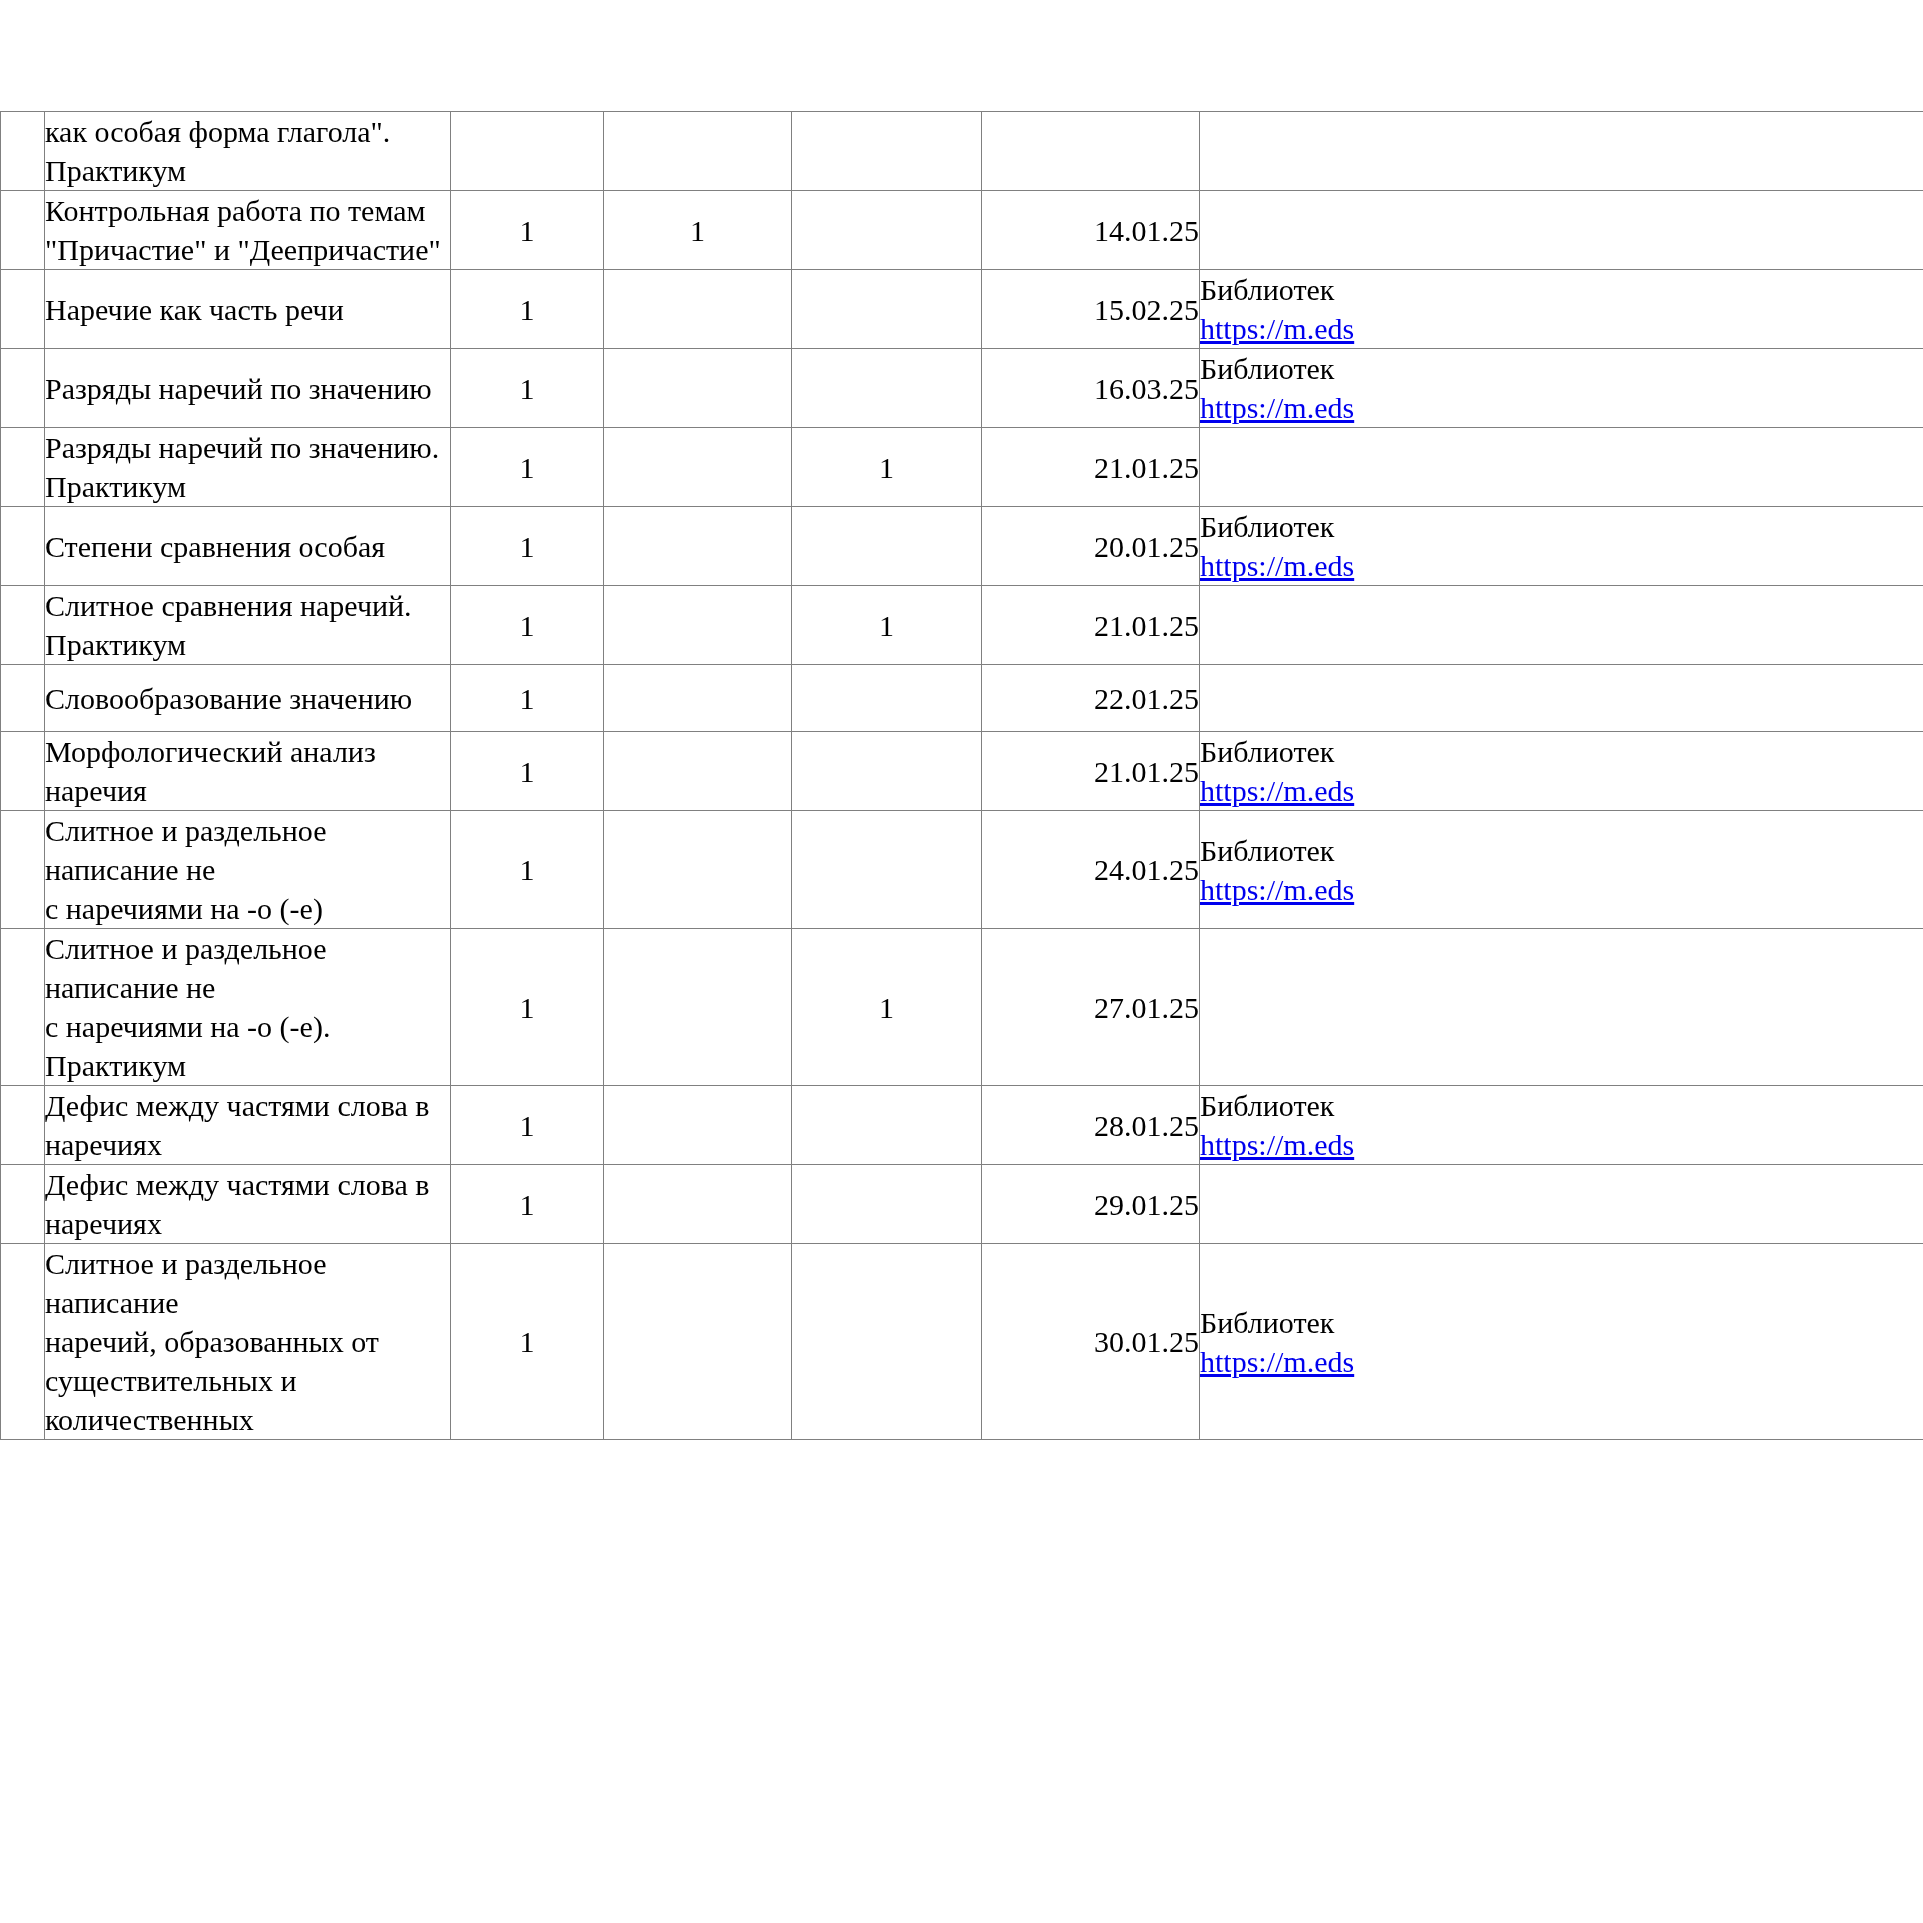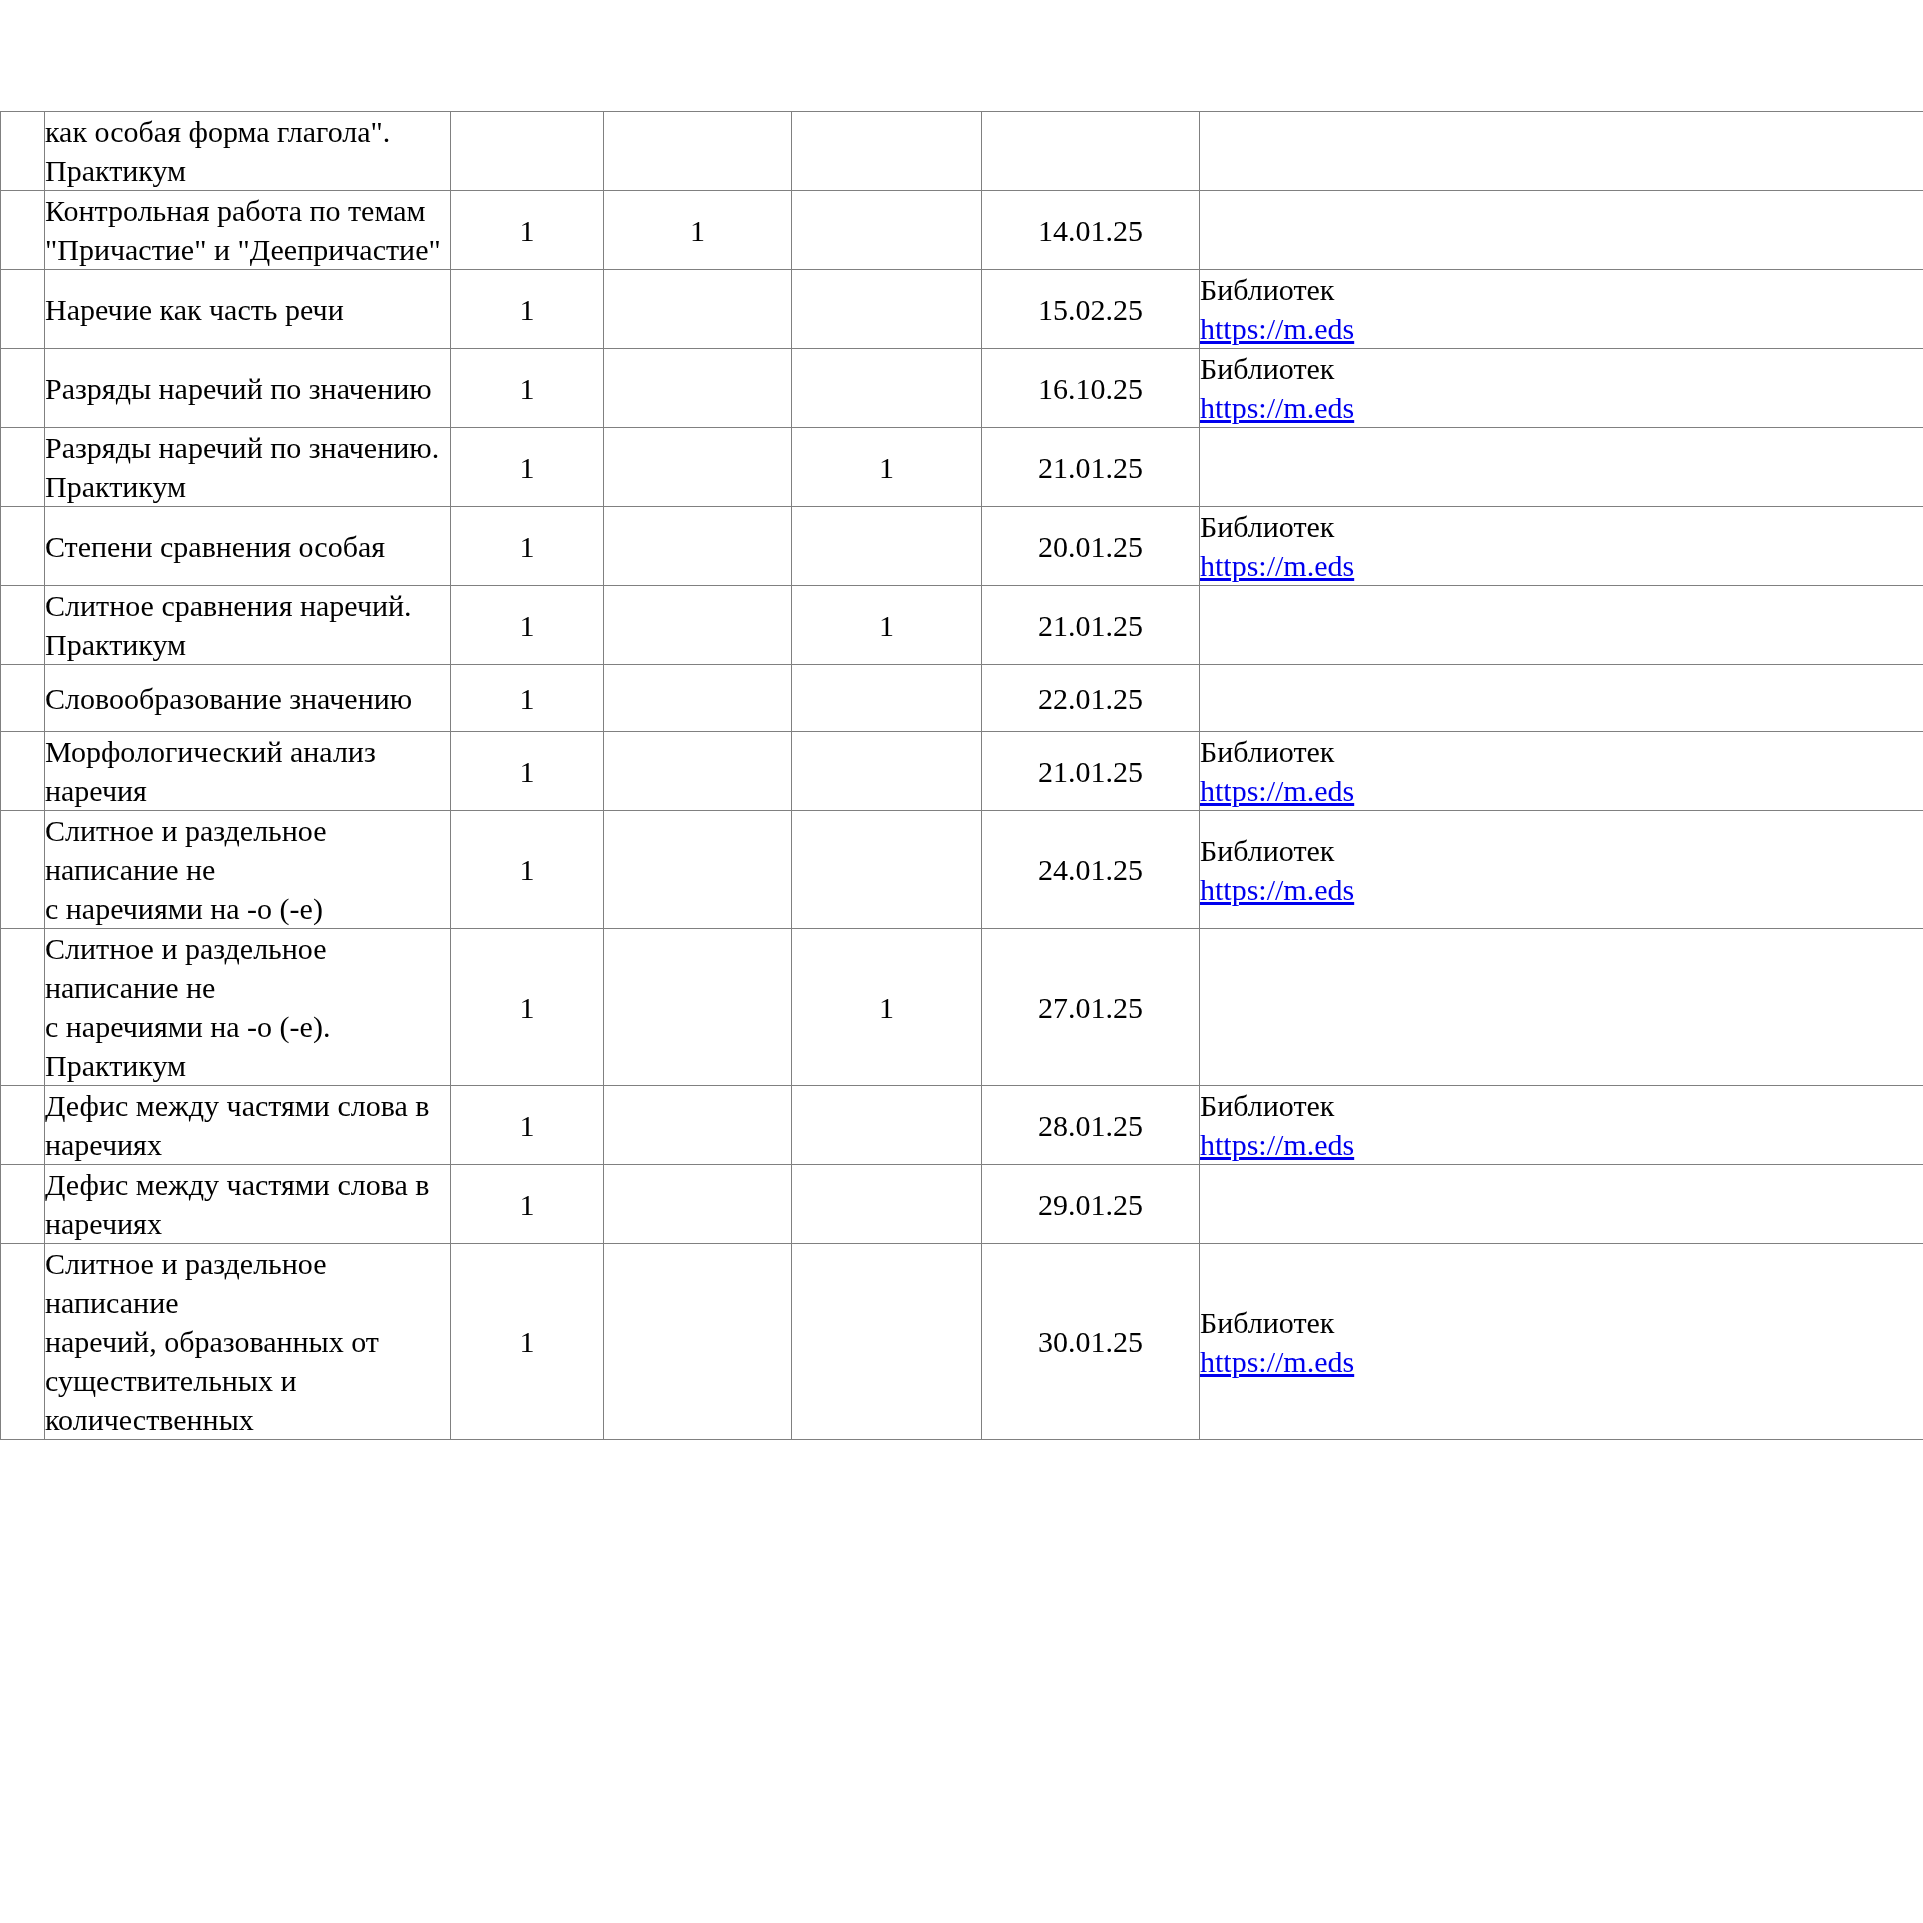--- a/index.html
+++ b/index.html
@@ -56,21 +56,21 @@
   col.c-topic   { width: 406px; }
   col.c-hours   { width: 153px; }
   col.c-control { width: 188px; }
   col.c-practic { width: 190px; }
   col.c-date    { width: 218px; }
   col.c-res     { width: 951px; }
 
   td.num      { }
   td.topic    { padding: 7.5px 16.5px 7.5px 22.5px; text-align: left; }
   td.center   { text-align: center; }
-  td.date     { text-align: center; }
+  td.date     { text-align: right; }
   td.res      { padding: 6px 7.5px 6px 16.5px; text-align: left; vertical-align: middle; }
 
   .topic-text {
     display: block;
     white-space: pre-line;
   }
 
   .res-label {
     display: block;
     color: #000000;
@@ -143,21 +143,21 @@
             </td>
           </tr>
           <tr class="r-h2">
             <td class="num center"></td>
             <td class="topic">
               <span class="topic-text">Разряды наречий по значению</span>
             </td>
             <td class="center">1</td>
             <td class="center"></td>
             <td class="center"></td>
-            <td class="date">16.10.25</td>
+            <td class="date">16.03.25</td>
             <td class="res">
               <span class="res-label">Библиотек</span>
               <a class="res-link" href="#">https://m.eds</a>
             </td>
           </tr>
           <tr class="r-h2">
             <td class="num center"></td>
             <td class="topic">
               <span class="topic-text">Разряды наречий по значению.
 Практикум</span>

